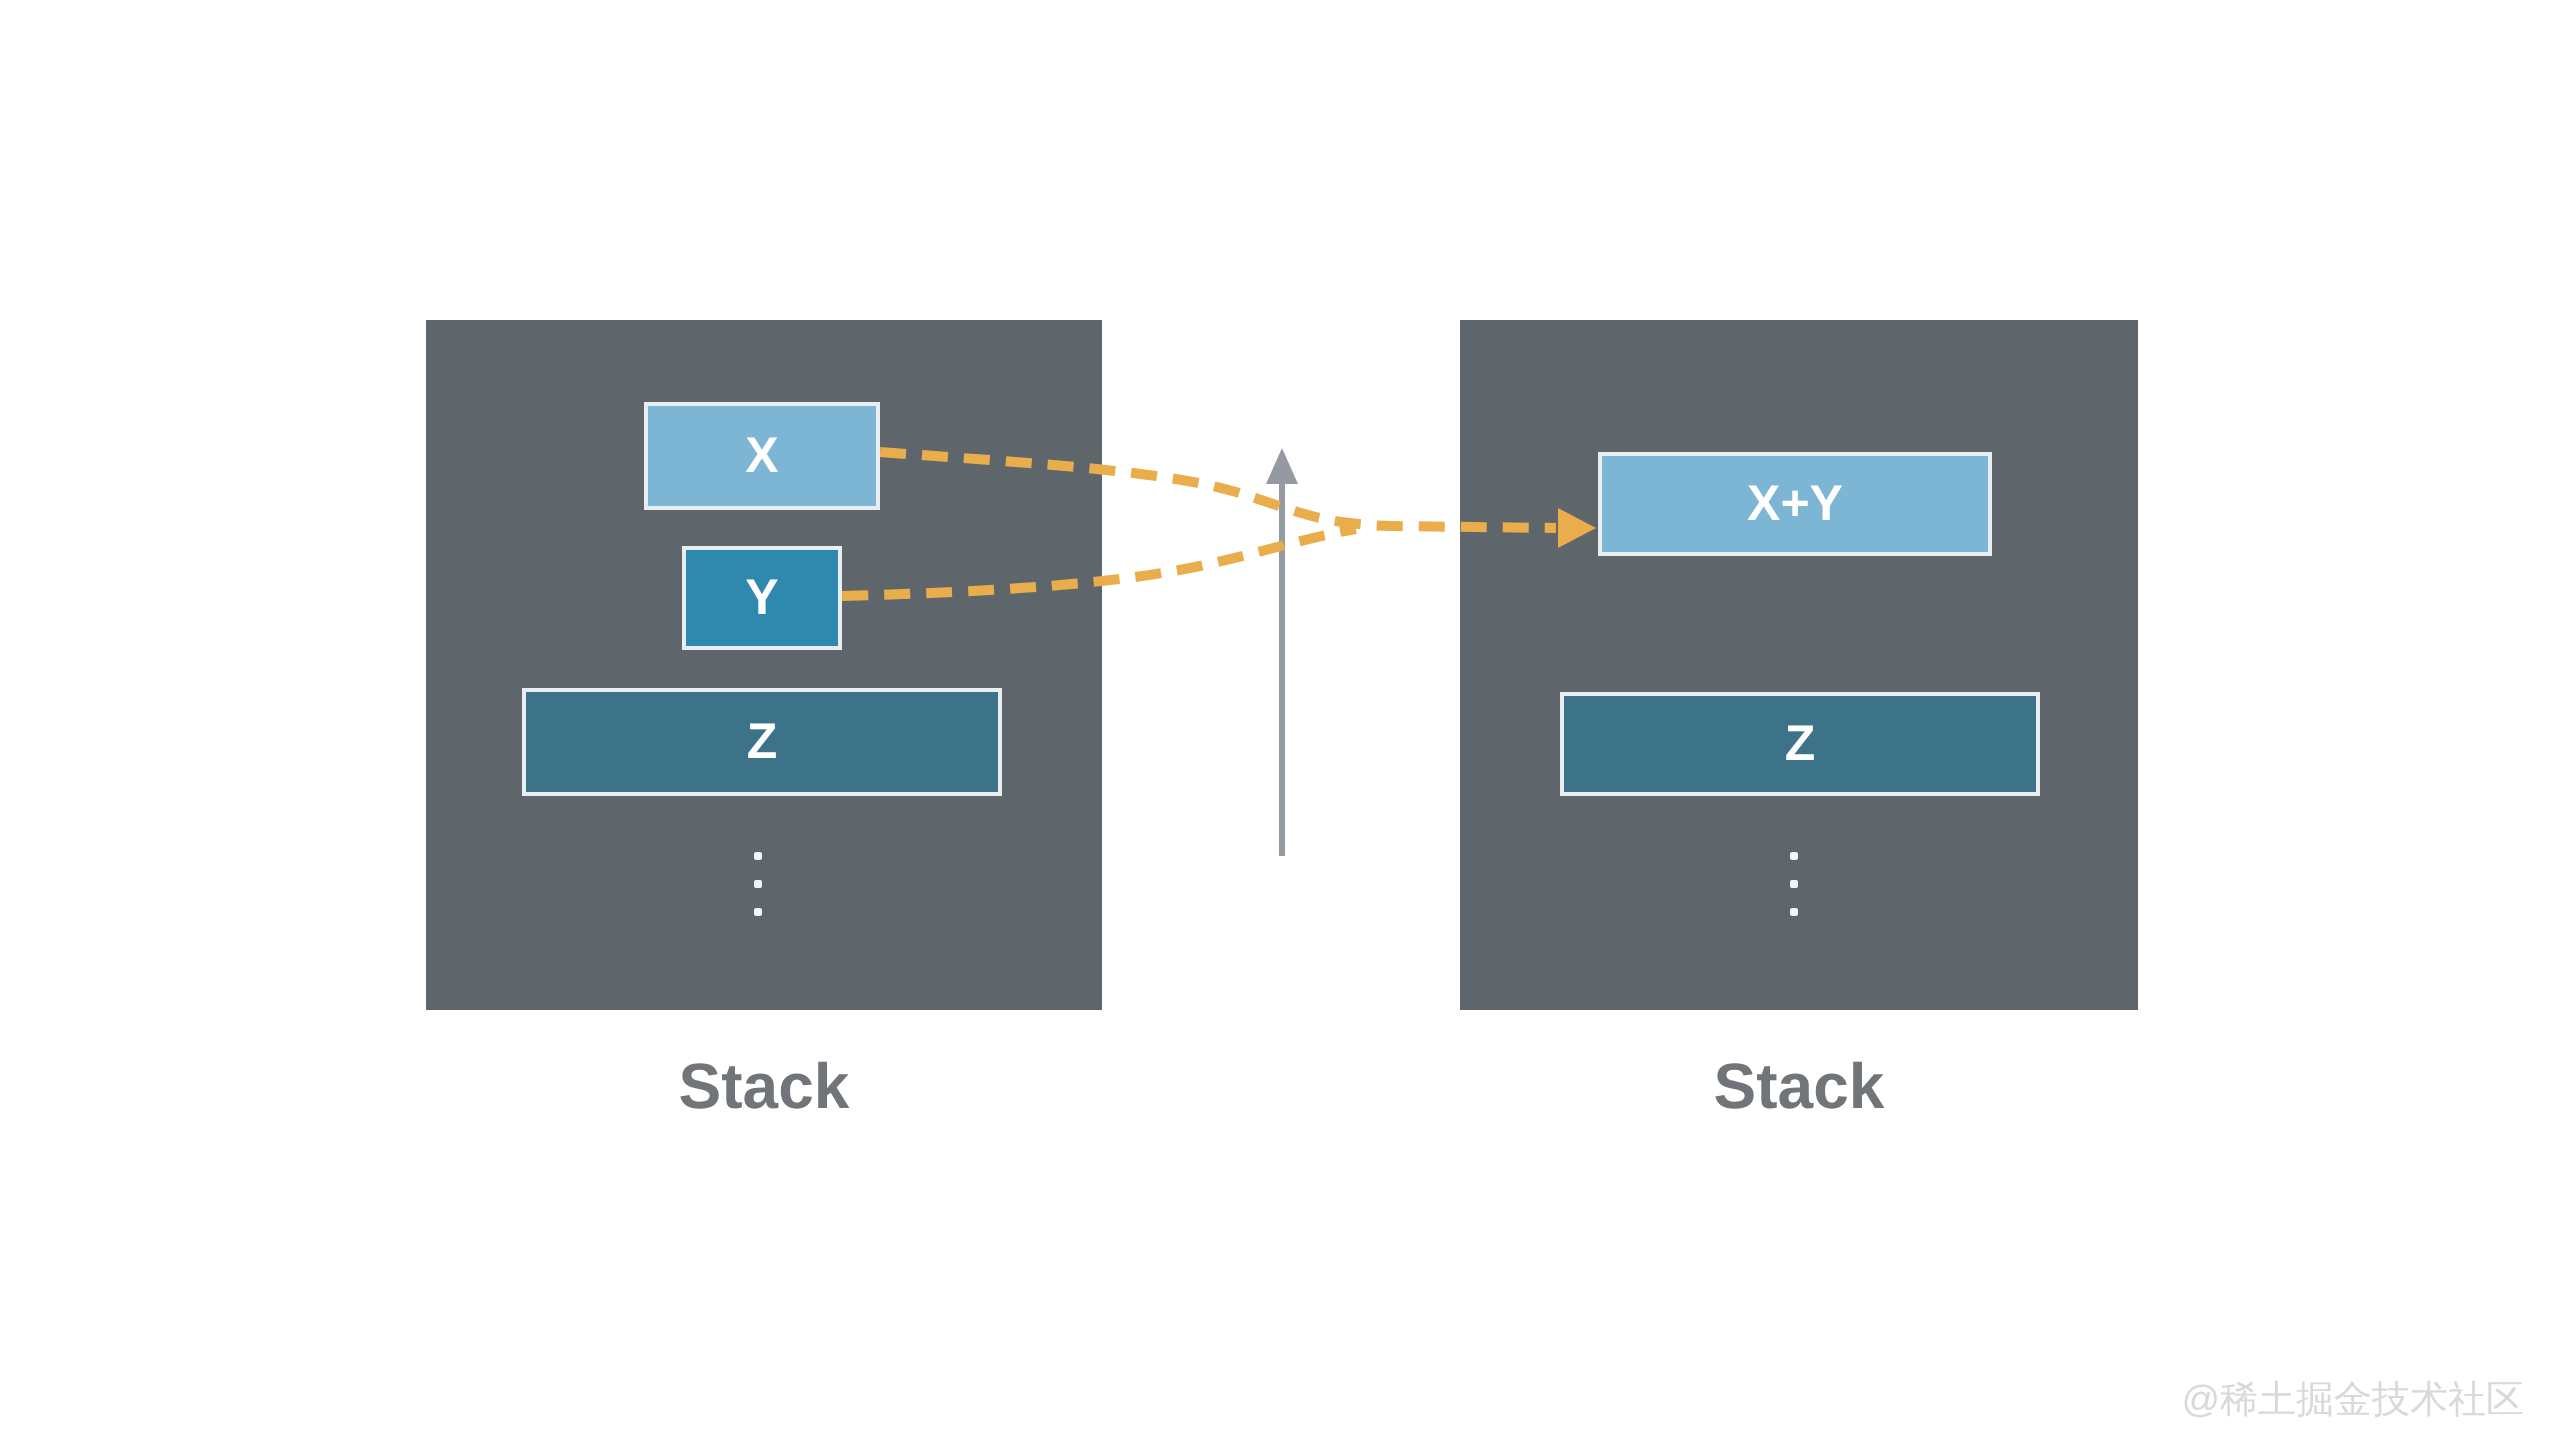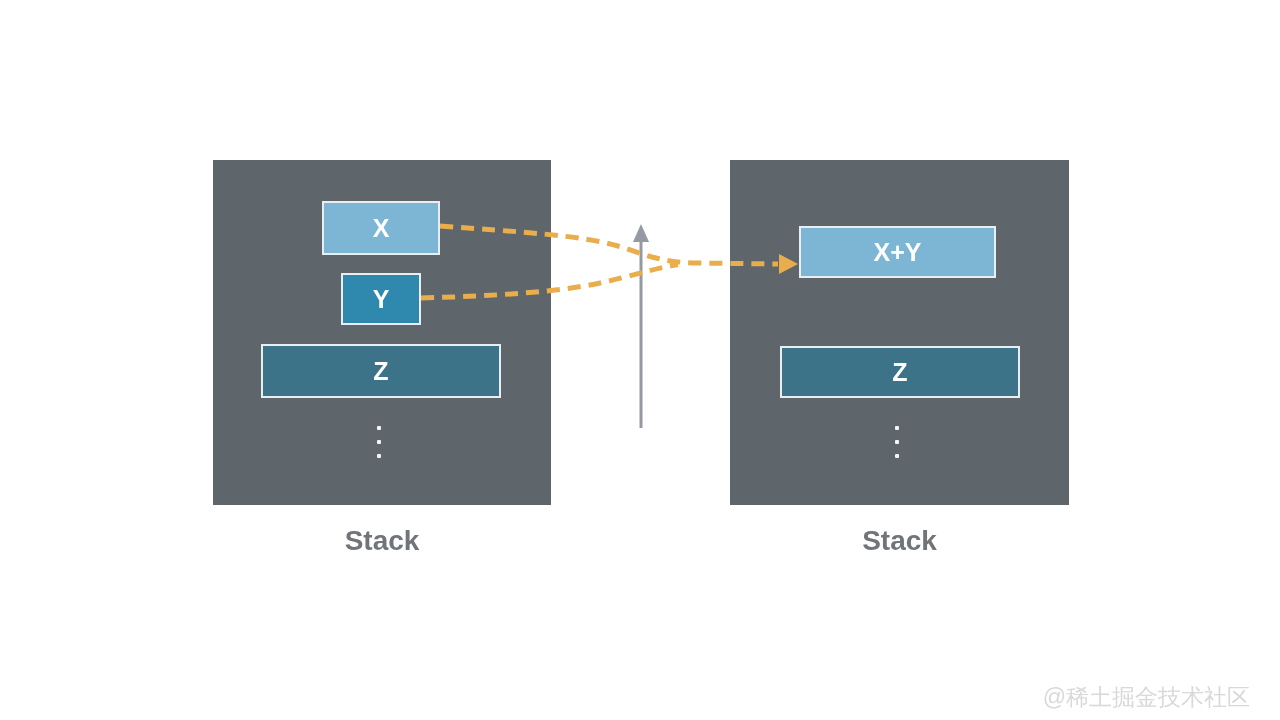--- a/index.html
+++ b/index.html
@@ -45,21 +45,21 @@
   .dot {
     width: 4px; height: 4px;
     background: #f2f5f6;
     border-radius: 1px;
   }
 
   .stack-label {
     position: absolute;
     text-align: center;
     font-weight: bold;
-    font-size: 28px;
+    font-size: 32px;
     color: var(--label, #717579);
   }
   .stack-label-left  { left: 213px; top: 525px; width: 338px; }
   .stack-label-right { left: 730px; top: 525px; width: 339px; }
 
   .axis-label {
     position: absolute;
     width: 200px; text-align: center;
     font-weight: bold;
     font-size: 23px;
@@ -69,22 +69,22 @@
   .axis-bottom { left: 540px; top: 448px; }
 
   .arrow-layer {
     position: absolute;
     left: 0; top: 0;
     pointer-events: none;
   }
 
   .watermark {
     position: absolute;
-    right: 30px; bottom: 7px;
-    font-size: 23px;
+    right: 18px; bottom: 7px;
+    font-size: 19px;
     color: var(--watermark, #d9d9d9);
   }
 </style>
 </head>
 <body>
 
 <div class="canvas">
 
   <div class="stack-rect stack-left"></div>
 

